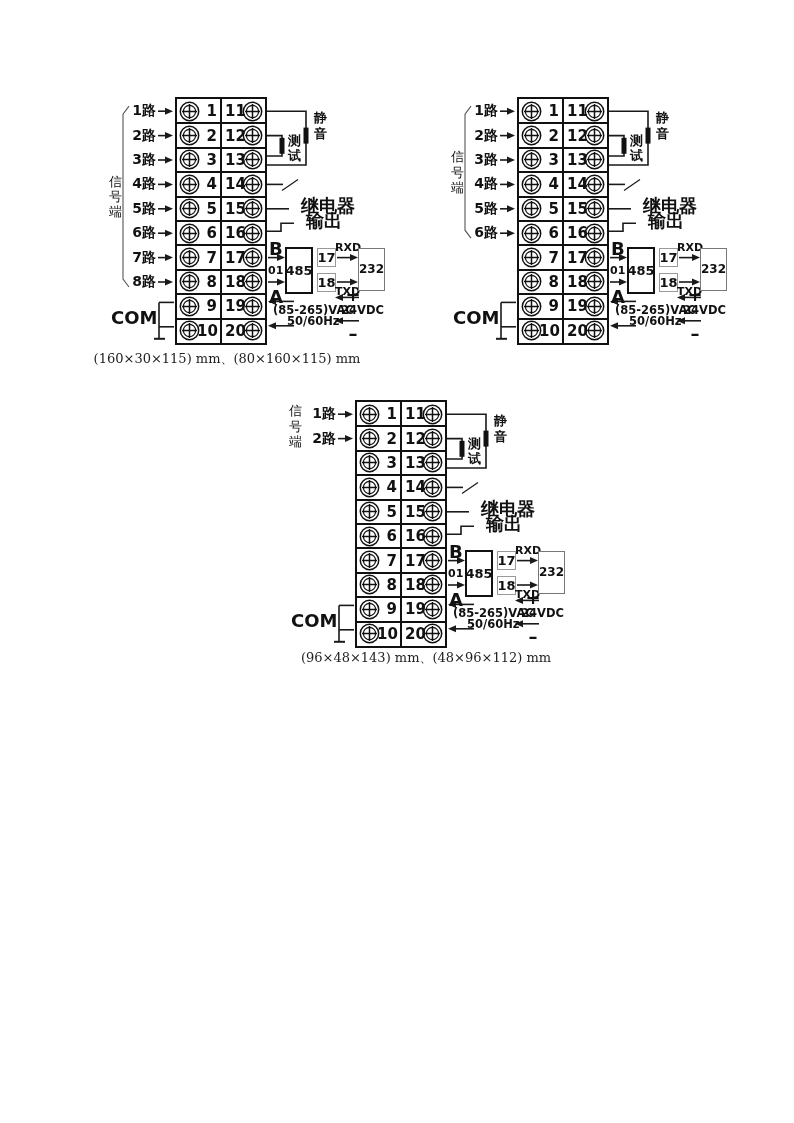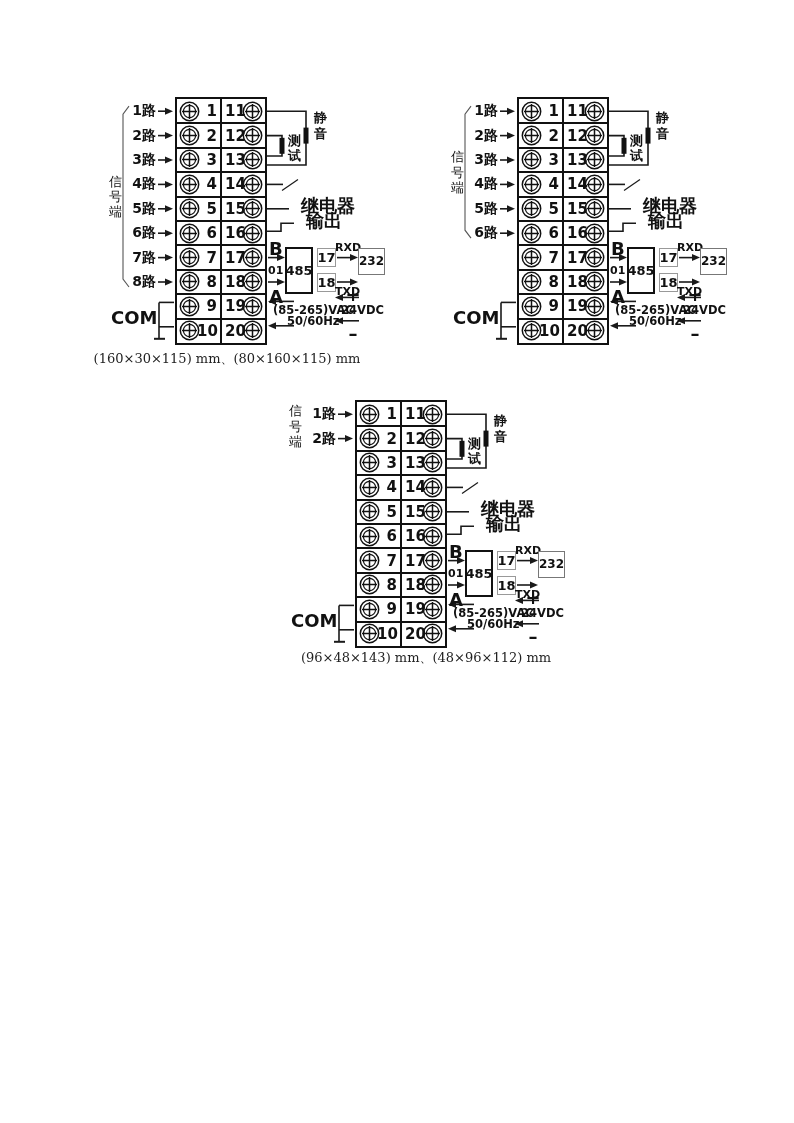--- a/index.html
+++ b/index.html
@@ -23,21 +23,21 @@
   .chan{width:38px;text-align:right;font-size:14px;font-weight:bold;}
   .vert{width:15px;line-height:1.18;word-break:break-all;line-break:anywhere;
         text-align:center;font-size:13px;white-space:normal;}
   .b{font-weight:bold;}
   .s11{font-size:11px;} .s115{font-size:11.5px;} .s13{font-size:18px;}
   .ctr{text-align:center;}
   .obox{position:absolute;box-sizing:border-box;display:flex;align-items:center;
         justify-content:center;color:#111;font-family:"DejaVu Sans",sans-serif;
         font-weight:bold;background:#fff;}
   .box485{width:28px;height:47px;border:2px solid #111;font-size:13px;}
-  .box232{width:27px;height:27px;border:1.5px solid #777;font-size:12px;}
+  .box232{width:27px;height:43px;border:1.5px solid #777;font-size:12px;}
   .boxPort{width:19px;height:19px;border:1.5px solid #999;font-size:13px;}
 </style>
 </head>
 <body>
 
 <div class="page">
   <svg id="wires" width="794" height="1123">
       <path d="M158 111.2H167" fill="none" stroke="#1a1a1a" stroke-width="1.6"></path>
       <polygon points="173,111.2 165,107.7 165,114.7" fill="#1a1a1a"></polygon>
       <path d="M158 135.6H167" fill="none" stroke="#1a1a1a" stroke-width="1.6"></path>

